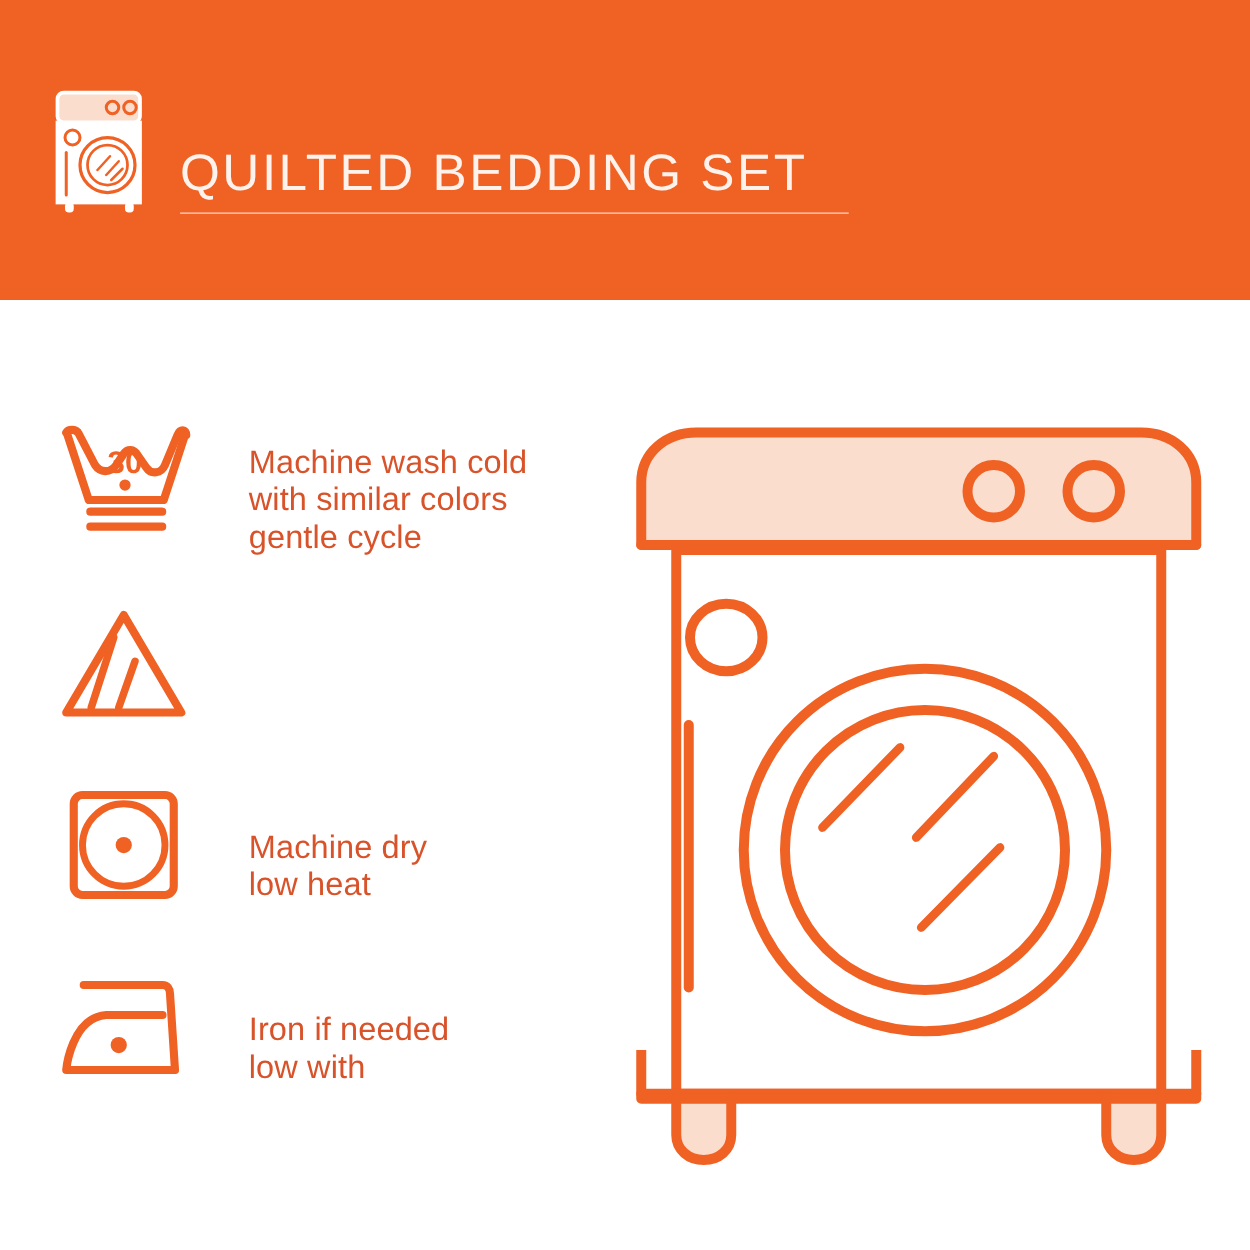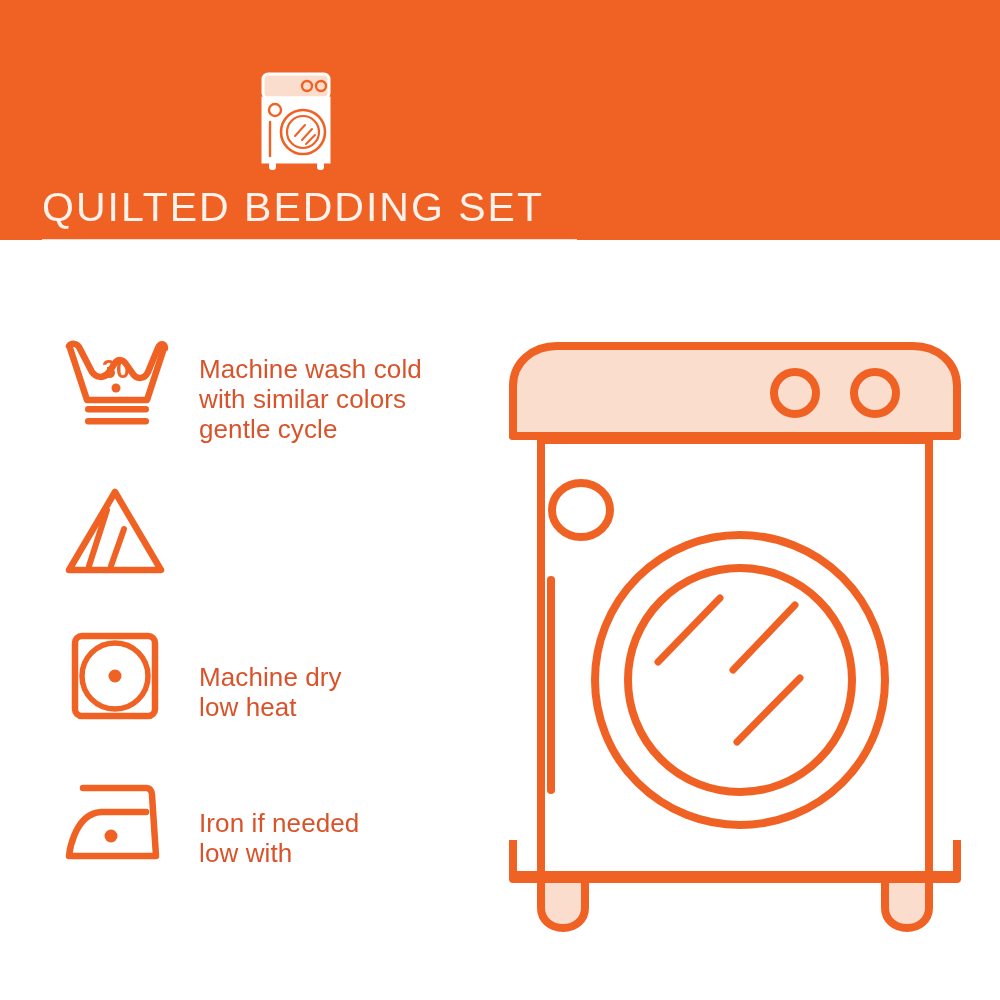--- a/index.html
+++ b/index.html
@@ -23,22 +23,21 @@
     left: 0; top: 0;
     width: 1000px;
     height: 240px;
     background: #F06124;
   }
   .header-inner {
     position: absolute;
     left: 42px;
     top: 60px;
     display: flex;
-    align-items: center;
-    flex-direction: column;
+    align-items: flex-end;
   }
   .logo-icon {
     width: 80px;
     height: 108px;
     margin-right: 22px;
     margin-top: 10px;
     flex: 0 0 auto;
   }
   .title-block {
     display: flex;
@@ -77,21 +76,21 @@
   }
   .care-row {
     display: flex;
     align-items: flex-start;
     height: 146px;
   }
   .care-symbol {
     width: 124px;
     flex: 0 0 124px;
     display: flex;
-    justify-content: flex-end;
+    justify-content: flex-start;
     align-items: flex-start;
     padding-top: 4px;
   }
   .care-text {
     color: #D9532A;
     font-size: 26px;
     line-height: 30px;
     font-weight: 400;
     letter-spacing: 0.1px;
     padding-left: 30px;

